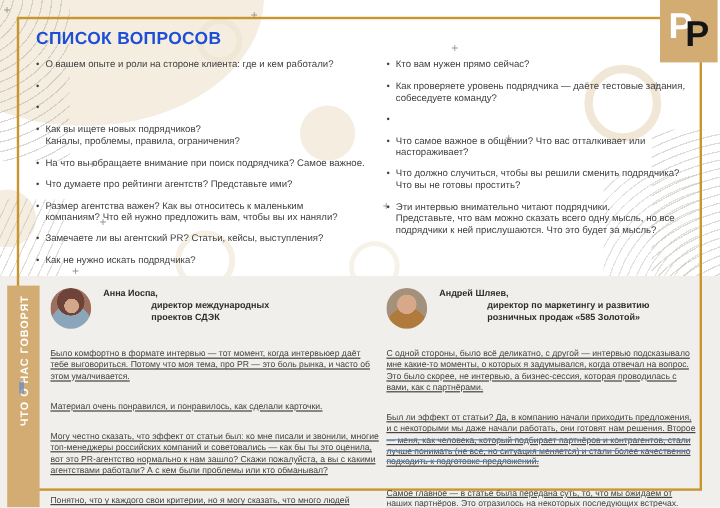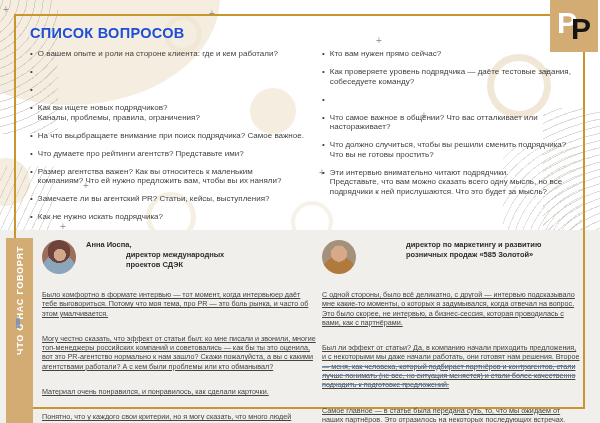--- a/index.html
+++ b/index.html
@@ -182,30 +182,31 @@
     <div class="t-head">
       <div class="avatar avatar-anna"></div>
       <div class="t-name">
         <div>Анна Иоспа,</div>
         <div class="t-role">директор международных
 проектов СДЭК</div>
       </div>
     </div>
     <div class="t-quote">
       <p>Было комфортно в формате интервью — тот момент, когда интервьюер даёт тебе выговориться. Потому что моя тема, про PR — это боль рынка, и часто об этом умалчивается.</p>
+      <p>Материал очень понравился, и понравилось, как сделали карточки.</p>
       <p>Могу честно сказать, что эффект от статьи был: ко мне писали и звонили, многие топ-менеджеры российских компаний и советовались — как бы ты это оценила, вот это PR-агентство нормально к нам зашло? Скажи пожалуйста, а вы с какими агентствами работали? А с кем были проблемы или кто обманывал?</p>
-      <p>Материал очень понравился, и понравилось, как сделали карточки.</p>
       <p>Понятно, что у каждого свои критерии, но я могу сказать, что много людей откликнулись и сказали спасибо за интервью и честные отзывы в нём.</p>
     </div>
   </div>
 
   <div class="t-block t-right">
     <div class="t-head">
       <div class="avatar avatar-andrey"></div>
       <div class="t-name">
+        <div>Андрей Шляев,</div>
         <div class="t-role">директор по маркетингу и развитию
 розничных продаж «585 Золотой»</div>
       </div>
     </div>
     <div class="t-quote">
       <p>С одной стороны, было всё деликатно, с другой — интервью подсказывало мне какие-то моменты, о которых я задумывался, когда отвечал на вопрос. Это было скорее, не интервью, а бизнес-сессия, которая проводилась с вами, как с партнёрами.</p>
       <p><span>Был ли эффект от статьи? Да, в компанию начали приходить предложения, и с некоторыми мы даже начали работать, они готовят нам решения. Второе </span><span class="struck">— меня, как человека, который подбирает партнёров и контрагентов, стали лучше понимать (не все, но ситуация меняется) и стали более качественно подходить к подготовке предложений.</span></p>
       <p>Самое главное — в статье была передана суть, то, что мы ожидаем от наших партнёров. Это отразилось на некоторых последующих встречах.</p>
     </div>
   </div>

